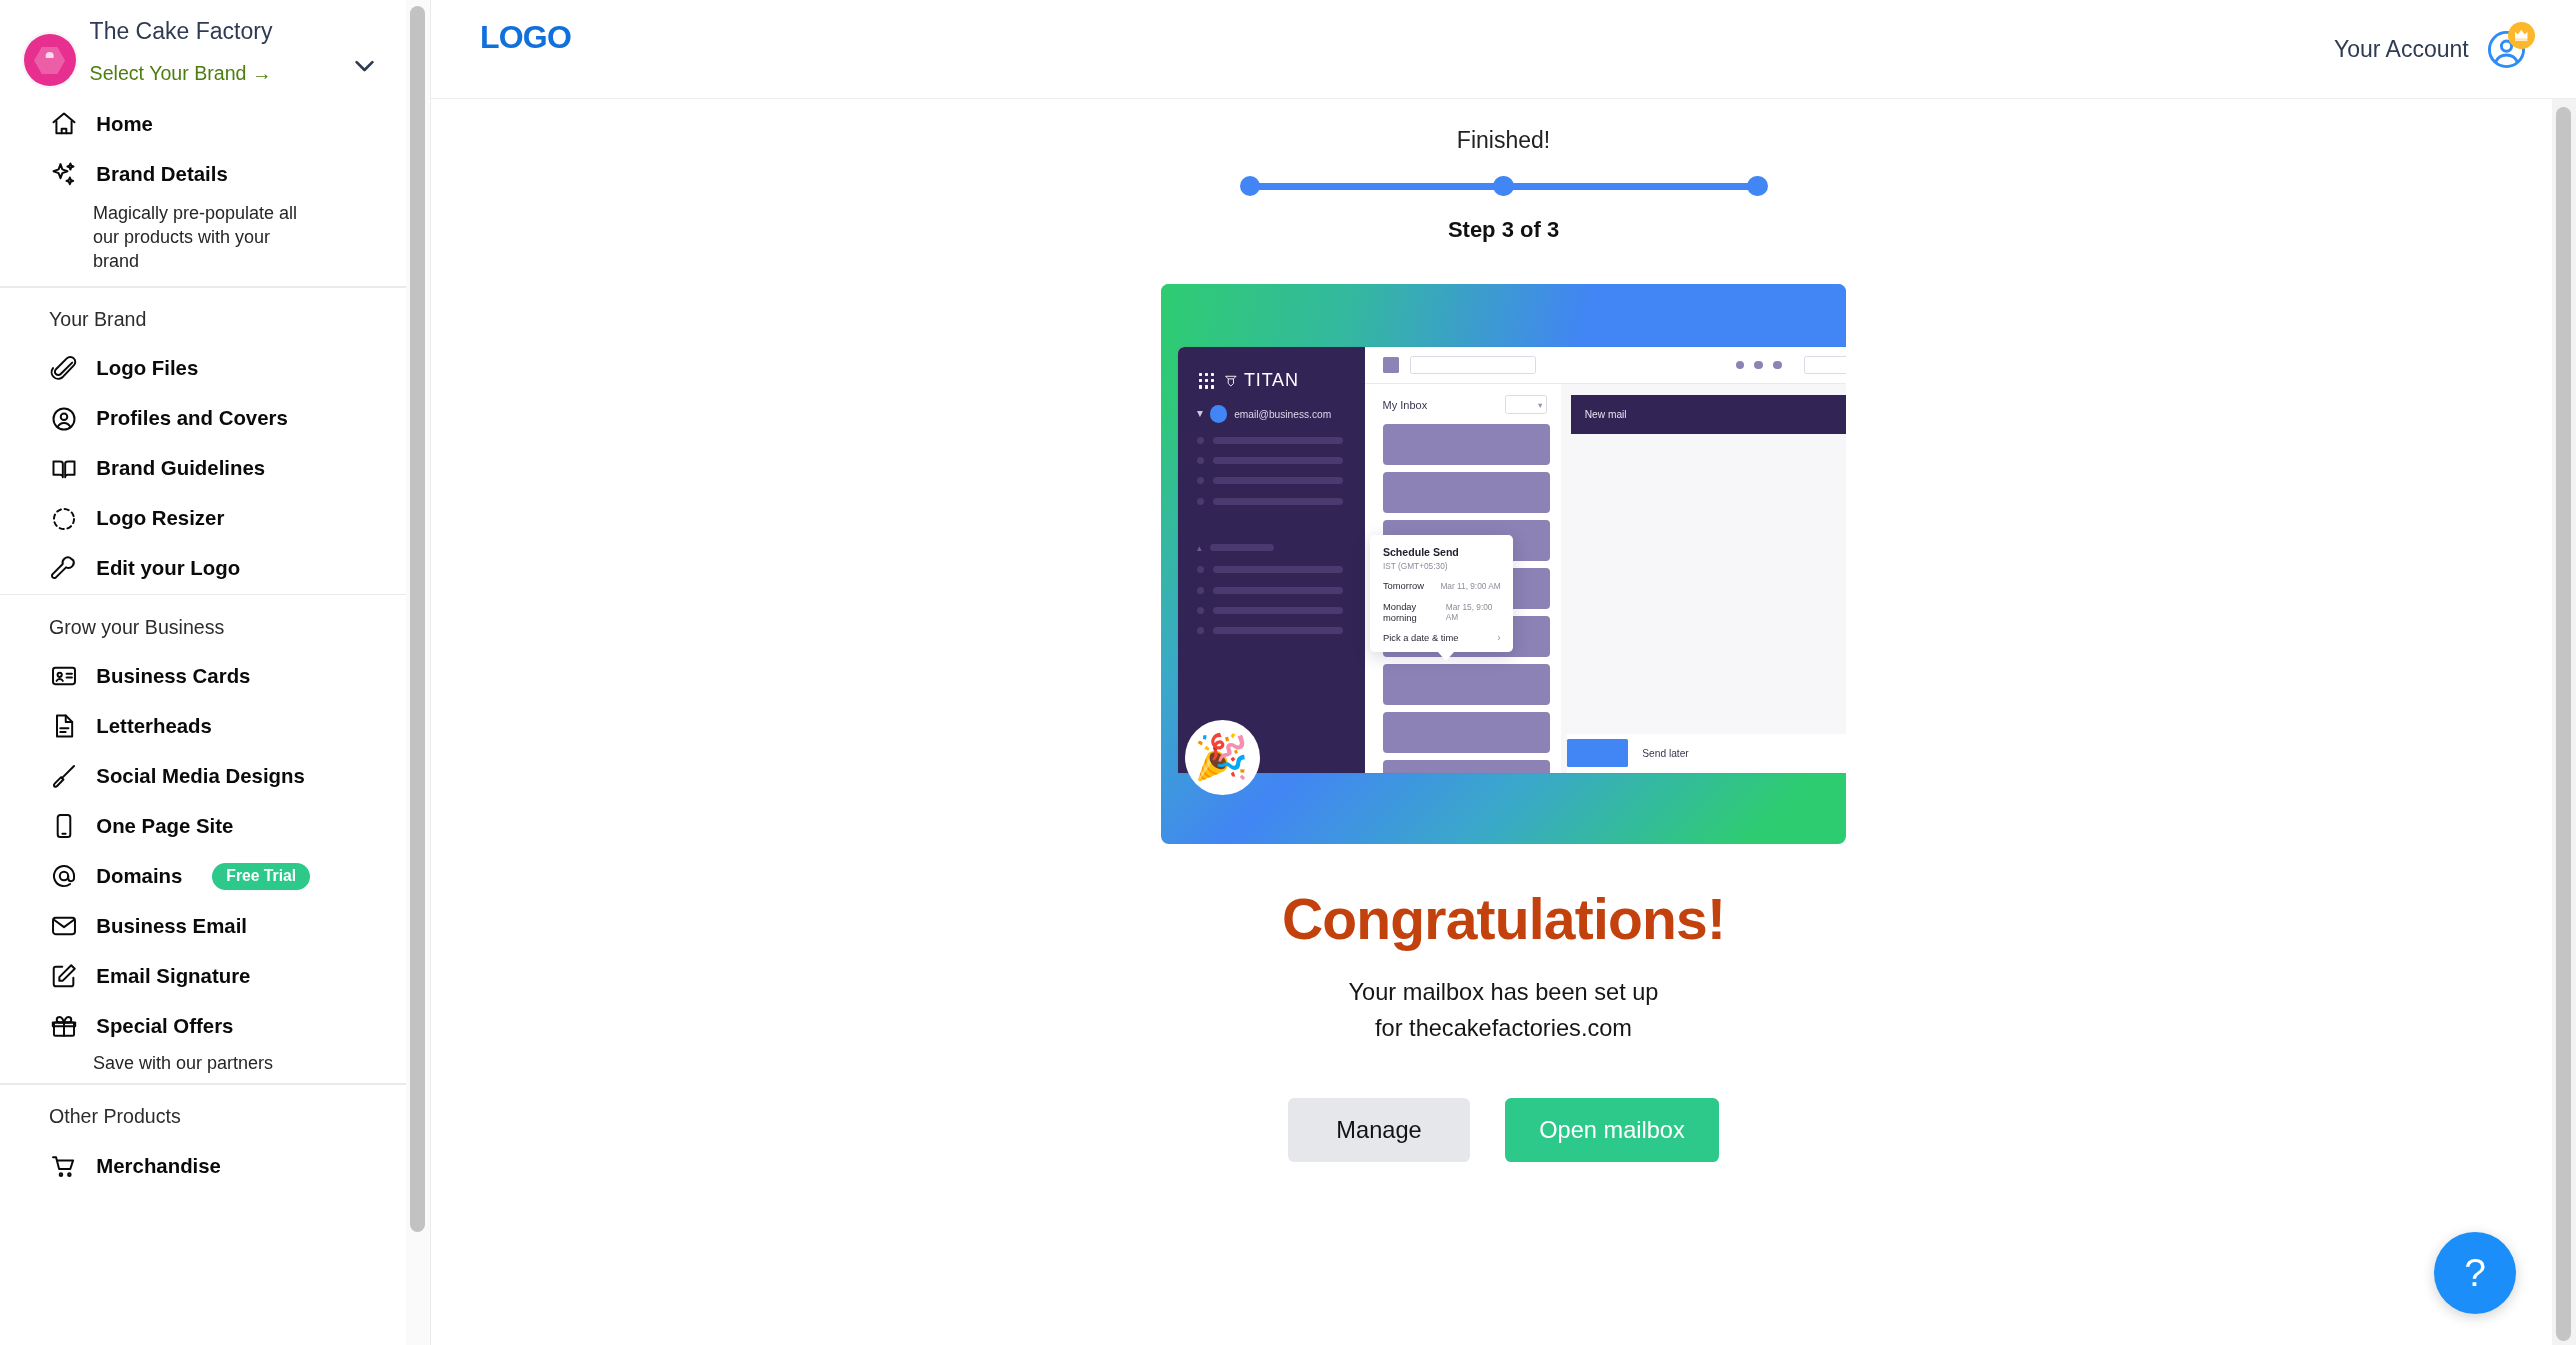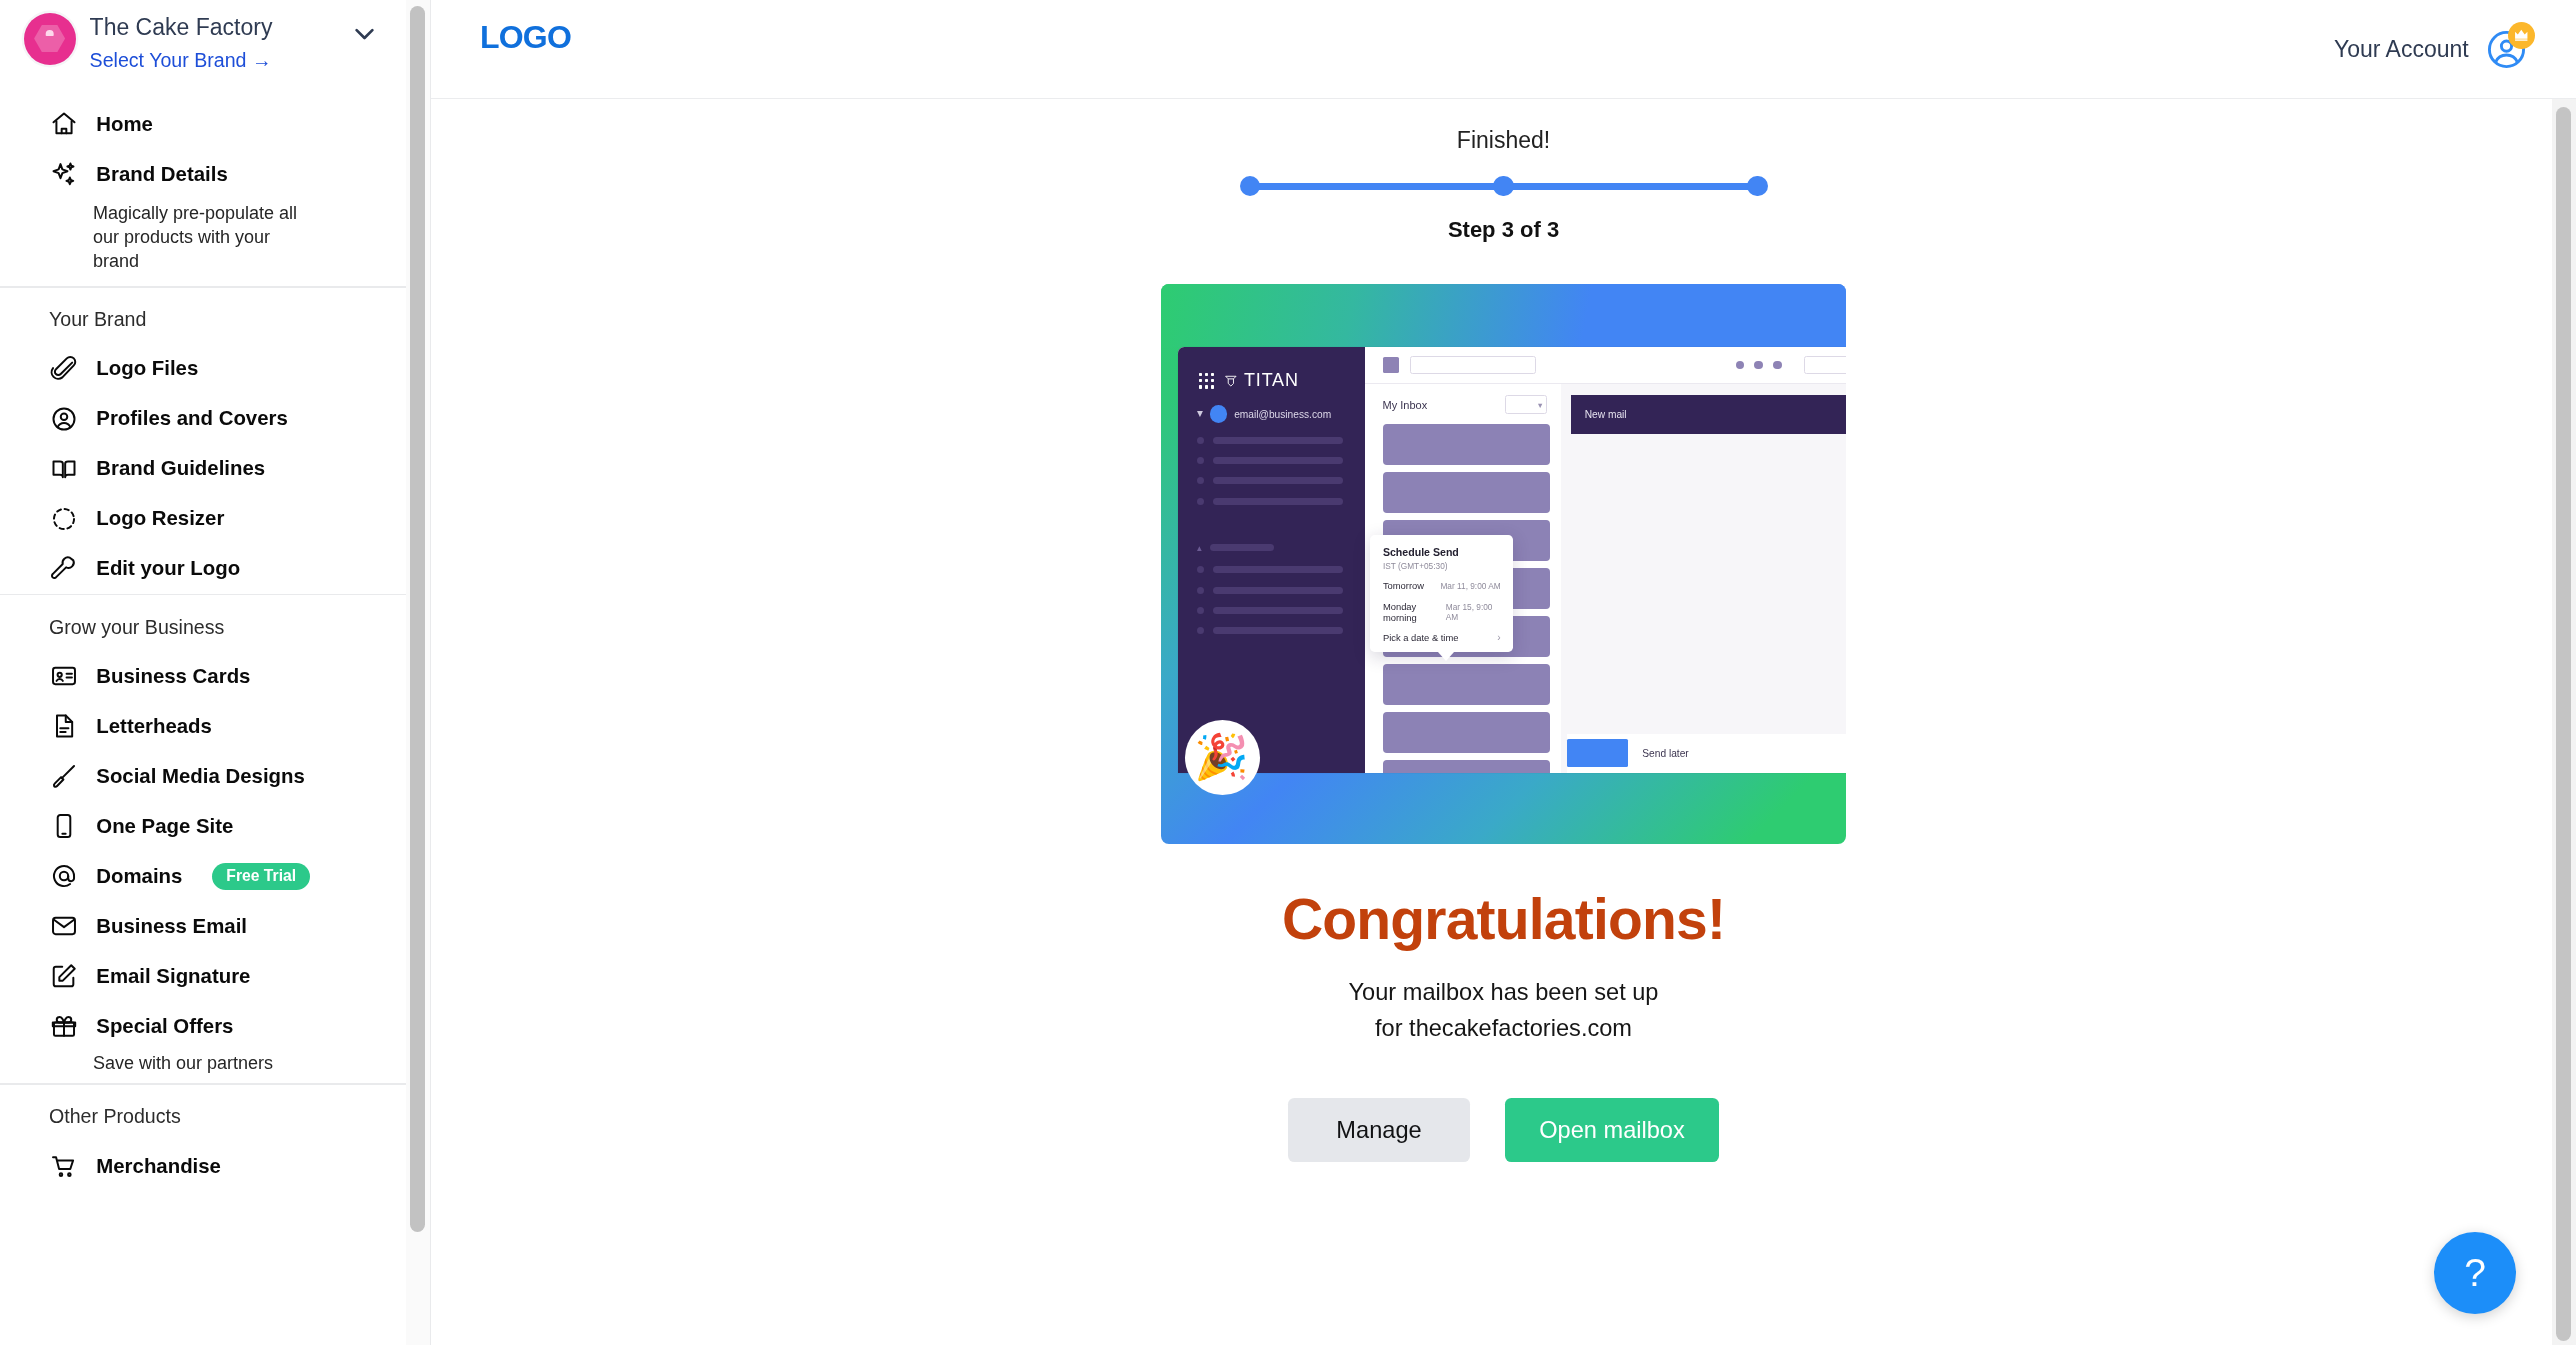--- a/index.html
+++ b/index.html
@@ -30,21 +30,21 @@
   .sb-scrollthumb {
     position: absolute;
     top: 6.3px; right: 4.7px;
     width: 15.7px; height: 1226px;
     background: #c2c2c2;
     border-radius: 7.9px;
   }
 
   .brand-header {
     display: flex;
-    align-items: flex-start;
+    align-items: flex-end;
     padding: 12.6px 17.3px 12.6px 23.6px;
     height: 99px;
     gap: 14px;
   }
   .brand-avatar {
     width: 52px; height: 52px;
     border-radius: 50%;
     background: #e72f8f;
     flex: 0 0 52px;
     display: flex; align-items: center; justify-content: center;
@@ -67,23 +67,23 @@
   }
   .brand-text { flex: 1 1 auto; min-width: 0; }
   .brand-name {
     font-size: 23px;
     color: #2f3b52;
     line-height: 1.25;
     white-space: nowrap;
   }
   .brand-select {
     font-size: 19.6px;
-    color: #1d4ed8;
+    color: #4d7c0f;
     line-height: 1.3;
-    margin-top: 7px;
+    margin-top: 15px;
     white-space: nowrap;
   }
   .brand-chevron {
     width: 42px; height: 42px;
     display: flex; align-items: center; justify-content: center;
     flex: 0 0 42px;
     margin-right: 27px;
   }
   .brand-chevron svg { width: 27px; height: 27px; }
   .nav-divider {

